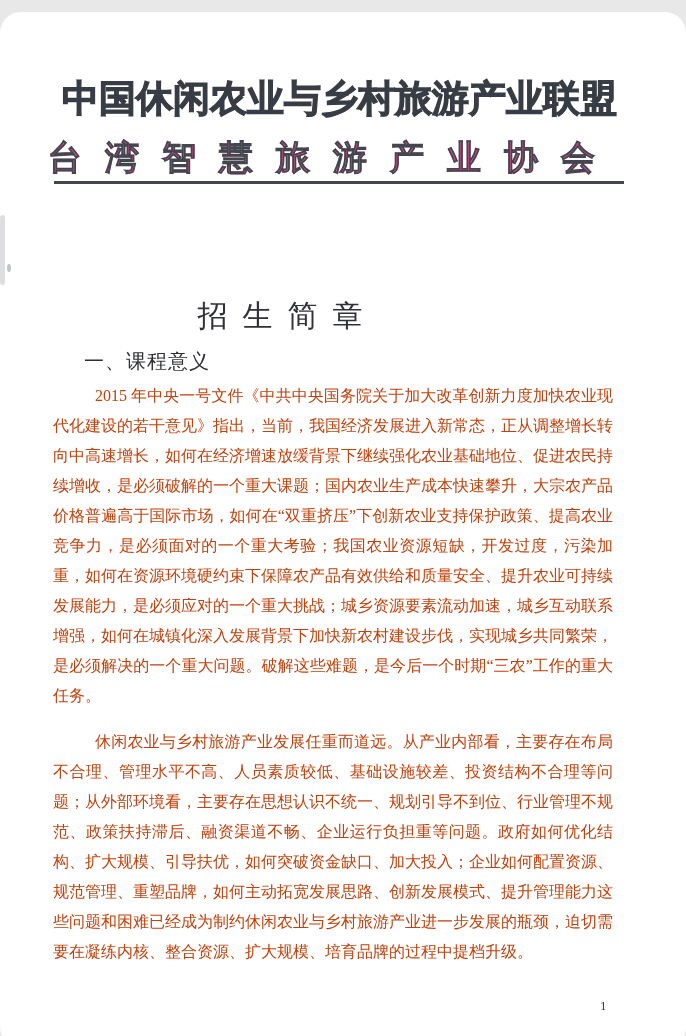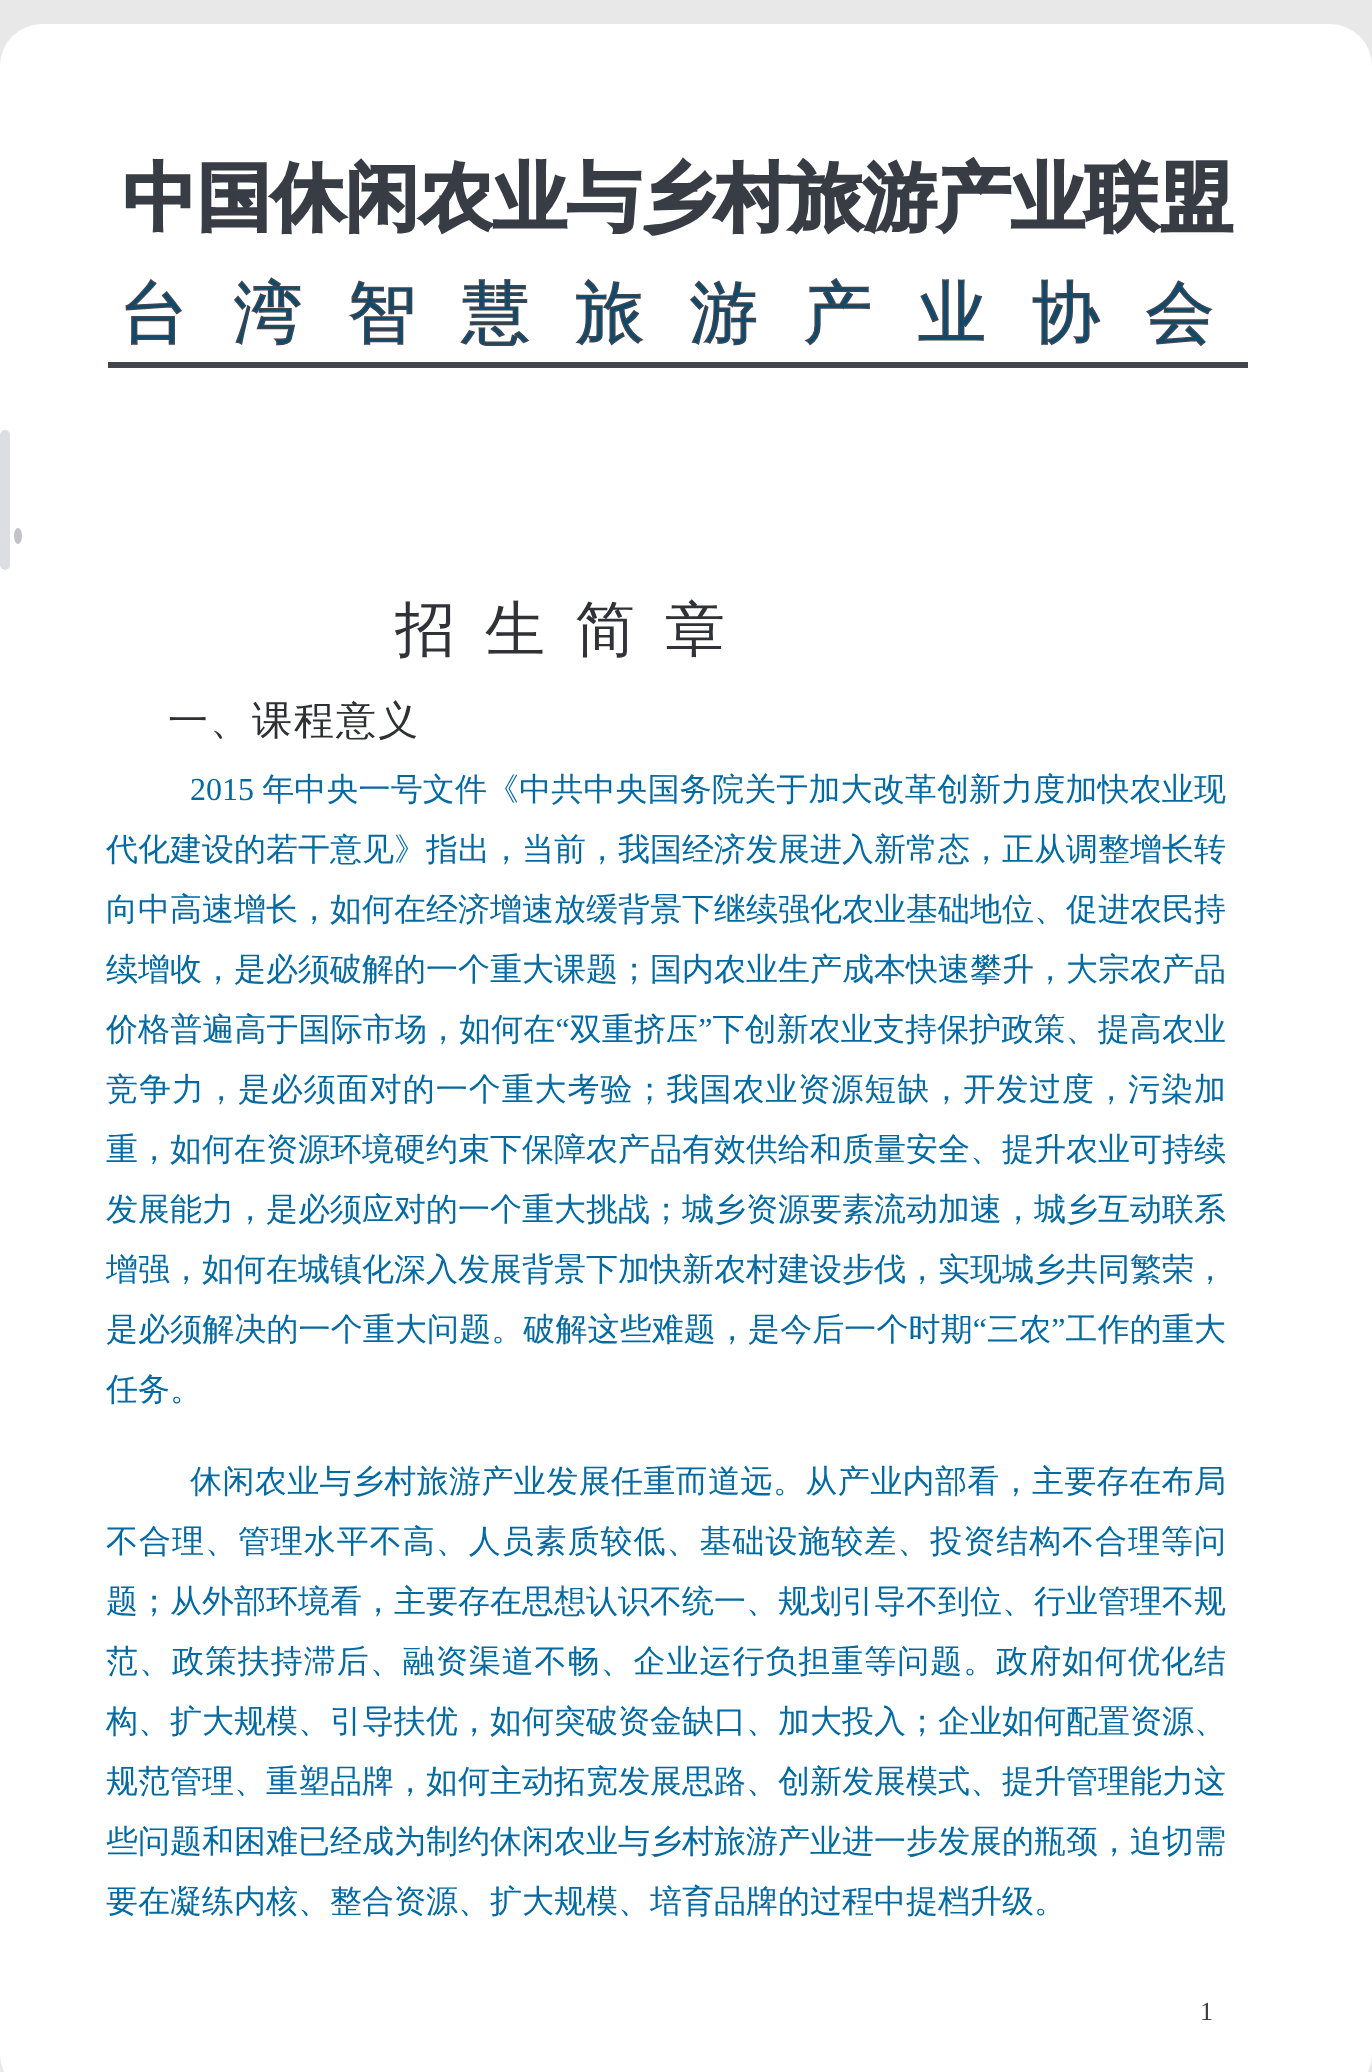--- a/index.html
+++ b/index.html
@@ -18,25 +18,25 @@
     position:absolute;left:62px;top:64px;
     width:580px;
     font-family:"Liberation Sans","DejaVu Sans",sans-serif;
     font-size:37px;line-height:46px;font-weight:900;
     letter-spacing:0px;
     color:#383c44;
     -webkit-text-stroke:1.1px #383c44;
     white-space:nowrap;
   }
   .org-line2{
-    position:absolute;left:60px;top:124px;
+    position:absolute;left:48px;top:124px;
     font-family:"Liberation Sans","DejaVu Sans",sans-serif;
-    font-size:34px;line-height:42px;font-weight:400;
+    font-size:34px;line-height:42px;font-weight:700;
     letter-spacing:23px;
-    color:#0c4a6e;
+    color:#ec4899;
     -webkit-text-stroke:0.7px #43464e;
     white-space:nowrap;
   }
   .header-rule{
     position:absolute;left:54px;top:169px;
     width:570px;height:3px;
     background:#43464c;
   }
   
   .doc-title{
@@ -69,21 +69,21 @@
   }
   .body-text{
     position:absolute;left:53px;top:369px;
     width:560px;
   }
   .body-text p{
     margin:0;
     font-size:16px;line-height:30px;
     text-align:justify;
     text-indent:42px;
-    color:#0369a1;
+    color:#c2410c;
   }
   .body-text p + p{margin-top:16px;}
   
   .page-number{
     position:absolute;left:600px;top:986px;
     font-size:13px;line-height:16px;
     color:#3c3c3e;
   }
   
   .artifact-smudge{

